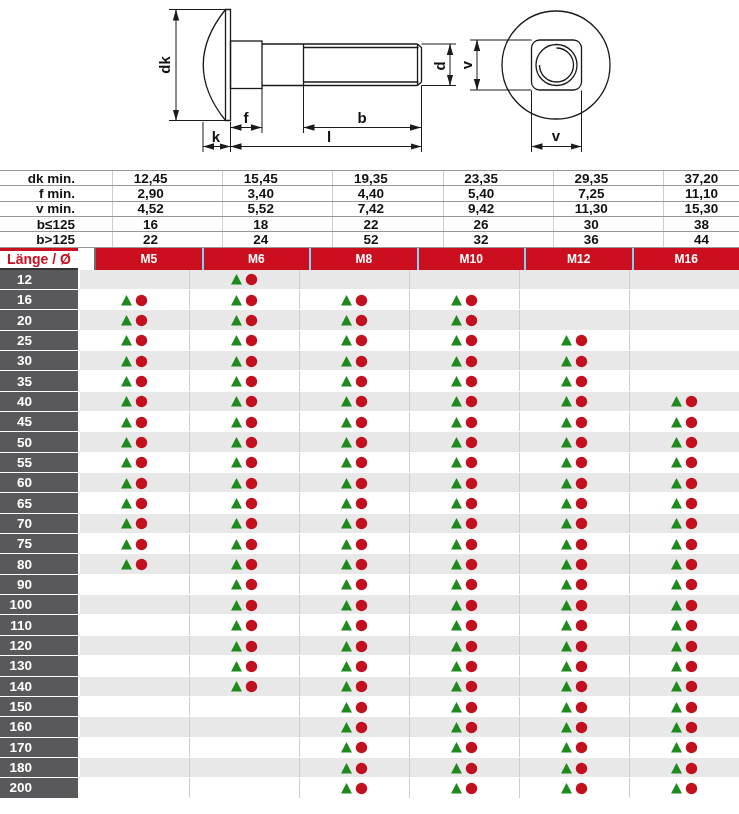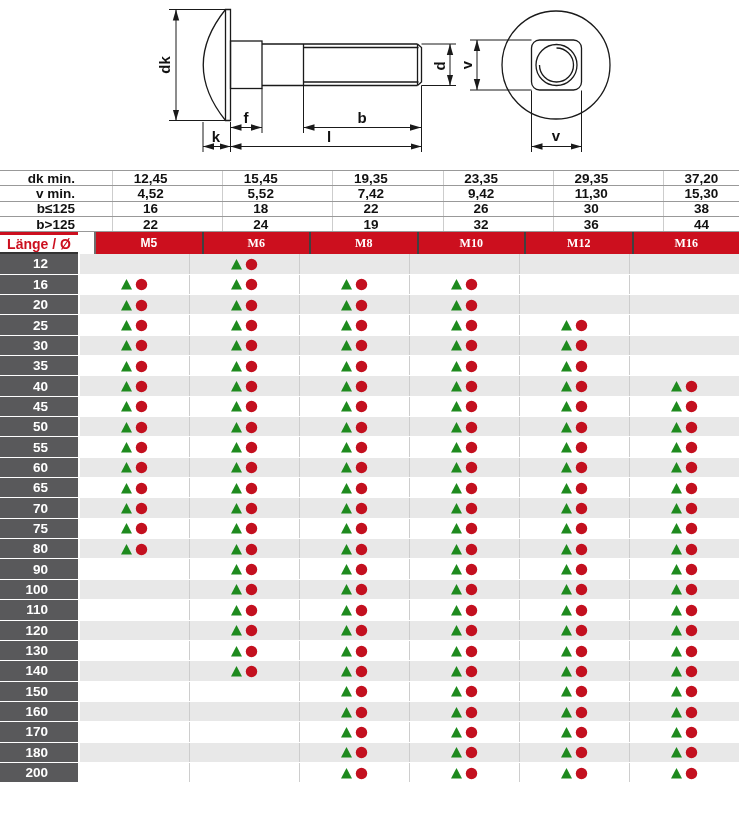--- a/index.html
+++ b/index.html
@@ -20,26 +20,26 @@
   .spec-label{width:78px;box-sizing:border-box;text-align:right;padding-right:3px;}
   .spec-cell{flex:1;text-align:left;border-left:1px solid var(--colsep);align-self:stretch;
     display:flex;align-items:center;justify-content:center;}
   
   .hdr{display:flex;height:22px;box-sizing:border-box;gap:16px;}
   .hdr-corner{width:78px;box-sizing:border-box;background:#fff;color:var(--red);
     font-size:14px;font-weight:700;display:flex;align-items:center;justify-content:center;
     border-top:3px solid var(--red);border-bottom:2.5px solid #333;}
   .hdr-cols{flex:1;background:var(--red);border-left:2px solid #6e6e6e;display:flex;}
   .hdr-cell{flex:1;color:#fff;font-size:12px;font-weight:700;display:flex;align-items:center;justify-content:center;}
-  .hdr-cell + .hdr-cell{border-left:2px solid #404040;font-family:Liberation Serif, serif;}
+  .hdr-cell + .hdr-cell{border-left:2px solid #7dd3fc;}
   
   .avail-row{display:flex;height:20.35px;box-sizing:border-box;}
   .avail-label{width:78px;box-sizing:border-box;background:var(--labelgray);color:#fff;
     font-size:13.5px;font-weight:700;display:flex;align-items:center;justify-content:flex-end;
-    padding-right:30px;border-bottom:1.4px solid #fff;}
+    padding-right:46px;border-bottom:1.4px solid #fff;}
   .avail-data{flex:1;margin-left:2px;display:flex;border-bottom:1.4px solid #fff;box-sizing:border-box;}
   .row-gray .avail-data{background:var(--stripe);}
   .row-white .avail-data{background:#fff;}
   .avail-cell{flex:1;display:flex;align-items:center;justify-content:center;}
   .avail-cell + .avail-cell{border-left:1px solid var(--colsep);}
 </style>
 </head>
 <body>
 
 <div class="page">
@@ -102,20 +102,29 @@
         <div class="spec-row">
           <div class="spec-label">dk min.</div>
           <div class="spec-cell">12,45</div>
           <div class="spec-cell">15,45</div>
           <div class="spec-cell">19,35</div>
           <div class="spec-cell">23,35</div>
           <div class="spec-cell">29,35</div>
           <div class="spec-cell">37,20</div>
         </div>
         <div class="spec-row">
+          <div class="spec-label">f min.</div>
+          <div class="spec-cell">2,90</div>
+          <div class="spec-cell">3,40</div>
+          <div class="spec-cell">4,40</div>
+          <div class="spec-cell">5,40</div>
+          <div class="spec-cell">7,25</div>
+          <div class="spec-cell">11,10</div>
+        </div>
+        <div class="spec-row">
           <div class="spec-label">v min.</div>
           <div class="spec-cell">4,52</div>
           <div class="spec-cell">5,52</div>
           <div class="spec-cell">7,42</div>
           <div class="spec-cell">9,42</div>
           <div class="spec-cell">11,30</div>
           <div class="spec-cell">15,30</div>
         </div>
         <div class="spec-row">
           <div class="spec-label">b≤125</div>
@@ -123,21 +132,21 @@
           <div class="spec-cell">18</div>
           <div class="spec-cell">22</div>
           <div class="spec-cell">26</div>
           <div class="spec-cell">30</div>
           <div class="spec-cell">38</div>
         </div>
         <div class="spec-row">
           <div class="spec-label">b&gt;125</div>
           <div class="spec-cell">22</div>
           <div class="spec-cell">24</div>
-          <div class="spec-cell">19</div>
+          <div class="spec-cell">52</div>
           <div class="spec-cell">32</div>
           <div class="spec-cell">36</div>
           <div class="spec-cell">44</div>
         </div>
       </div>
 
     <div class="hdr">
       <div class="hdr-corner">Länge / Ø</div>
       <div class="hdr-cols">
           <div class="hdr-cell">M5</div>

